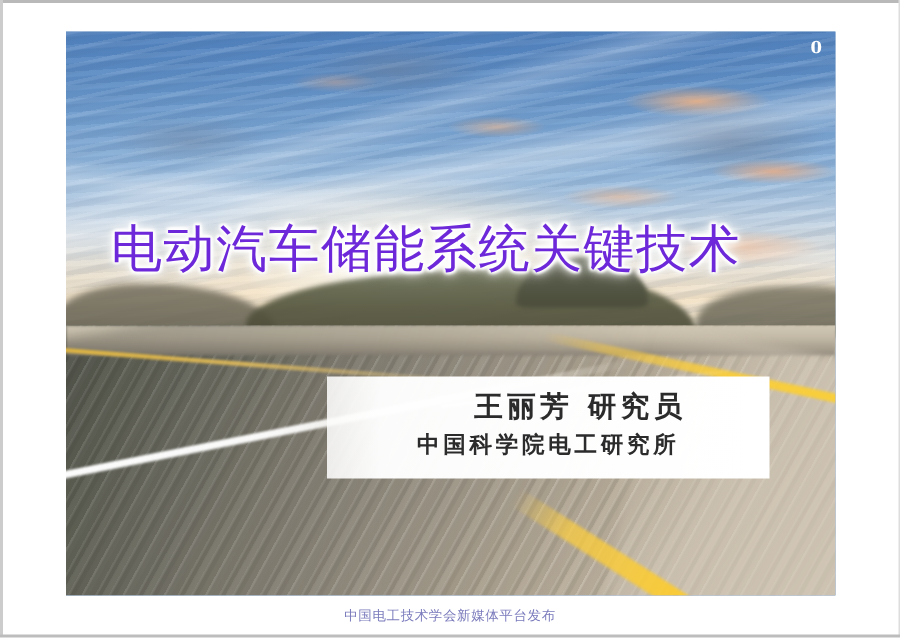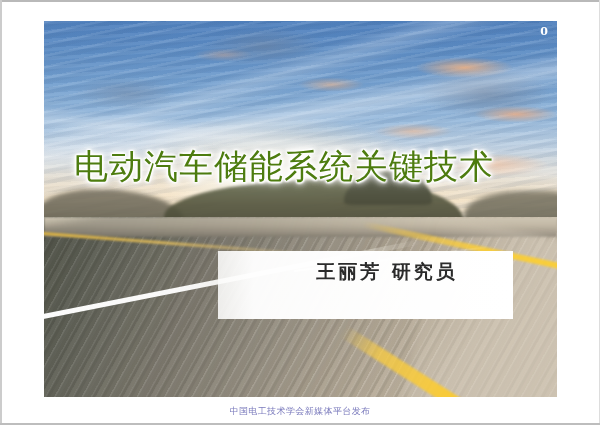--- a/index.html
+++ b/index.html
@@ -329,21 +329,21 @@
   
   #slide-title {
     position: absolute;
     left: 74px;
     top: 147px;
     width: 440px;
     font-family: "DejaVu Sans", "Liberation Sans", sans-serif;
     font-size: 34px;
     line-height: 38px;
     letter-spacing: 1px;
-    color: #4d7c0f;
+    color: #6d28d9;
     font-weight: 400;
     white-space: nowrap;
     text-shadow:
        0 0 3px #ffffff,  0 0 3px #ffffff,
        0 0 6px #ffffff,  0 0 6px #ffffff,
        0 0 9px #ffffff,  0 0 11px #ffffff,
        1px 1px 2px #ffffff, -1px -1px 2px #ffffff,
        1px -1px 2px #ffffff, -1px 1px 2px #ffffff;
   }
 
@@ -437,17 +437,18 @@
       <div class="line-yellow-bottom"></div>
     </div>
 
     <div id="page-number">0</div>
   </div>
 
   <div id="slide-title">电动汽车储能系统关键技术</div>
 
   <div id="author-box">
     <div id="author-name">王丽芳  研究员</div>
+    <div id="author-affiliation">中国科学院电工研究所</div>
   </div>
 
   <div id="footer-note">中国电工技术学会新媒体平台发布</div>
 
 </div>
 
 </body></html>

